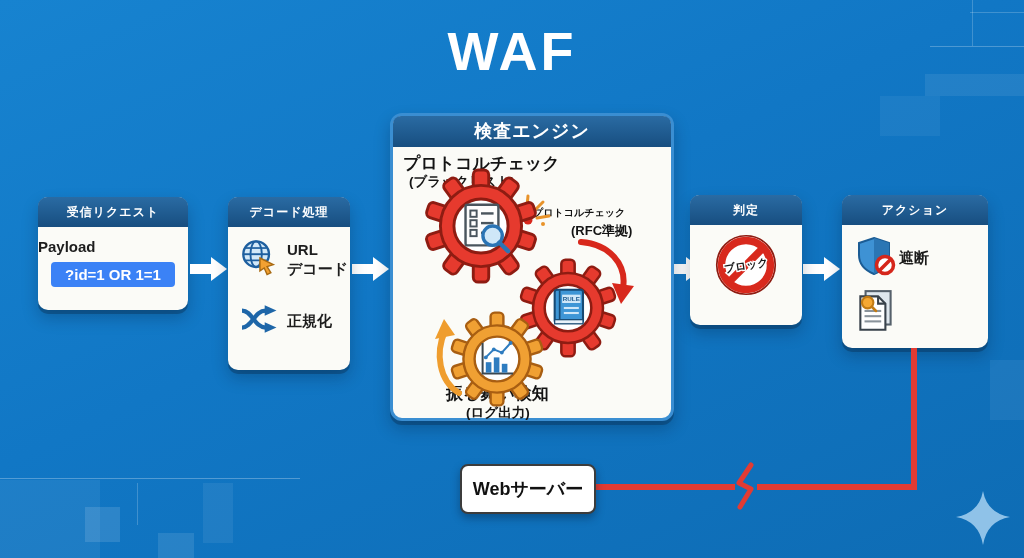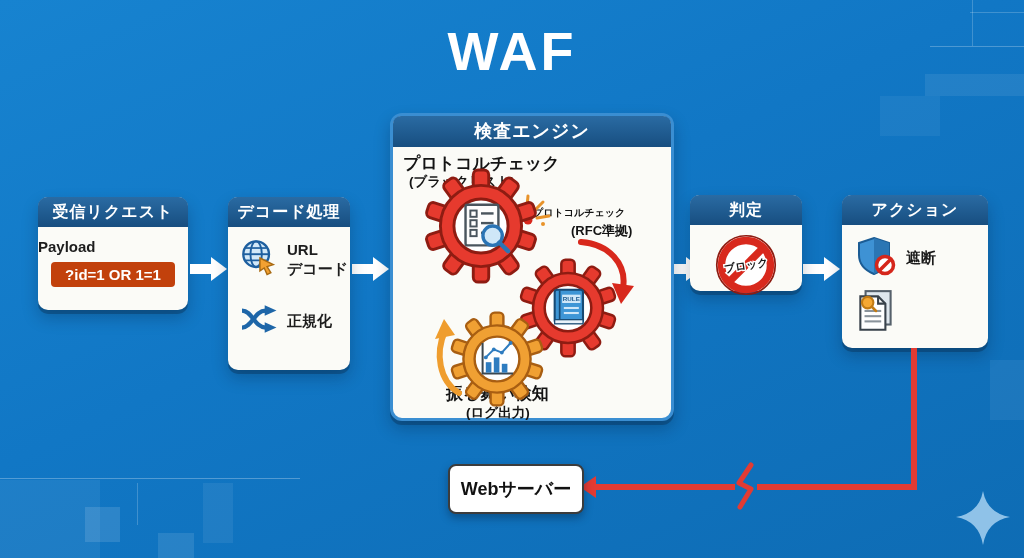--- a/index.html
+++ b/index.html
@@ -8,46 +8,46 @@
     background:linear-gradient(155deg,#1783d0 0%,#1177c5 45%,#0e6cb4 100%);}
   .deco{position:absolute;pointer-events:none;}
   
   .title{position:absolute;left:0;right:0;top:20px;text-align:center;color:#ffffff;
     font-size:54px;font-weight:800;letter-spacing:3px;}
   
   .node{position:absolute;background:#fbfbf7;border-radius:10px;
     box-shadow:0 4px 0 rgba(8,40,72,.35),0 8px 16px rgba(0,20,40,.25);}
   .node>header{display:block;background:linear-gradient(180deg,#2a6ba3,#174e80);
     color:#fff;font-weight:700;text-align:center;border-radius:9px 9px 0 0;
-    font-size:16px;line-height:30px;height:30px;letter-spacing:1px;}
+    font-size:12px;line-height:30px;height:30px;letter-spacing:1px;}
   
   .flow-arrow{position:absolute;width:38px;height:24px;}
   .flow-arrow .shaft{position:absolute;left:0;top:7px;width:22px;height:10px;background:#fff;}
   .flow-arrow .head{position:absolute;left:21px;top:0;width:0;height:0;
     border-top:12px solid transparent;border-bottom:12px solid transparent;border-left:16px solid #fff;}
   
   .payload-label{margin-top:11px;text-align:left;font-weight:700;font-size:15px;color:#1d1d1d;}
-  .payload-badge{margin:7px 13px 0;background:#c2410c;color:#fff;font-weight:700;font-size:15px;
+  .payload-badge{margin:7px 13px 0;background:#3b82f6;color:#fff;font-weight:700;font-size:15px;
     text-align:center;padding:4px 2px;border-radius:4px;}
   
   .dec-row{position:absolute;left:12px;display:flex;align-items:center;gap:9px;}
   .dec-label{font-weight:700;font-size:15px;color:#1d1d1d;line-height:1.25;}
   
   .engine-body{position:absolute;left:0;top:30px;right:0;bottom:0;}
   .eng-label{position:absolute;font-weight:700;color:#141414;white-space:nowrap;}
   
-  .act-row{position:absolute;left:13px;display:flex;gap:9px;}
+  .act-row{position:absolute;left:13px;display:flex;gap:2px;}
   .act-title{font-weight:700;font-size:15px;color:#1b1b1b;}
   .act-sub{font-weight:700;font-size:13px;color:#1b1b1b;line-height:1.3;width:88px;}
   
   .red-seg{position:absolute;background:#e23b33;}
   .red-head{position:absolute;width:0;height:0;border-top:11px solid transparent;
     border-bottom:11px solid transparent;border-right:16px solid #e23b33;}
   
-  .server-box{position:absolute;left:448px;top:464px;width:132px;height:46px;background:#fff;
+  .server-box{position:absolute;left:460px;top:464px;width:132px;height:46px;background:#fff;
     border:2px solid #3c3c3c;border-radius:8px;box-shadow:0 4px 8px rgba(0,20,40,.35);
     display:flex;align-items:center;justify-content:center;font-size:18px;font-weight:700;color:#111;}
 </style>
 </head>
 <body>
 
 <div class="stage">
 
   <div class="deco" style="left:0;top:478px;width:300px;height:1px;background:rgba(255,255,255,.28);"></div>
   <div class="deco" style="left:0;top:480px;width:100px;height:78px;background:rgba(255,255,255,.06);"></div>
@@ -233,21 +233,21 @@
 
       <span class="deco" style="left:38px;top:173px;">
         <svg width="34" height="80" viewBox="0 0 34 80">
           <path d="M28,74 C8,62 4,34 14,12" stroke="#ef9d2e" stroke-width="6" fill="none" stroke-linecap="round"></path>
           <polygon points="4,20 13,0 24,16" fill="#ef9d2e"></polygon>
         </svg>
       </span>
     </div>
   </section>
 
-  <section class="node" style="left:690px;top:195px;width:112px;height:96px;">
+  <section class="node" style="left:690px;top:195px;width:112px;height:130px;">
     <header>判定</header>
     <span class="deco" style="left:22px;top:37px;">
       <svg width="68" height="66" viewBox="0 0 100 96">
         <circle cx="50" cy="48" r="43" fill="none" stroke="#8e1c12" stroke-width="2.5"></circle>
         <circle cx="50" cy="48" r="36" fill="#ffffff" stroke="#d8291d" stroke-width="11"></circle>
         <line x1="26" y1="72" x2="74" y2="24" stroke="#d8291d" stroke-width="11"></line>
         <text x="50" y="54" text-anchor="middle" font-size="16" font-weight="bold" fill="#1a1a1a" stroke="#ffffff" stroke-width="4" paint-order="stroke" transform="rotate(-9 50 48)">ブロック</text>
       </svg>
     </span>
   </section>

